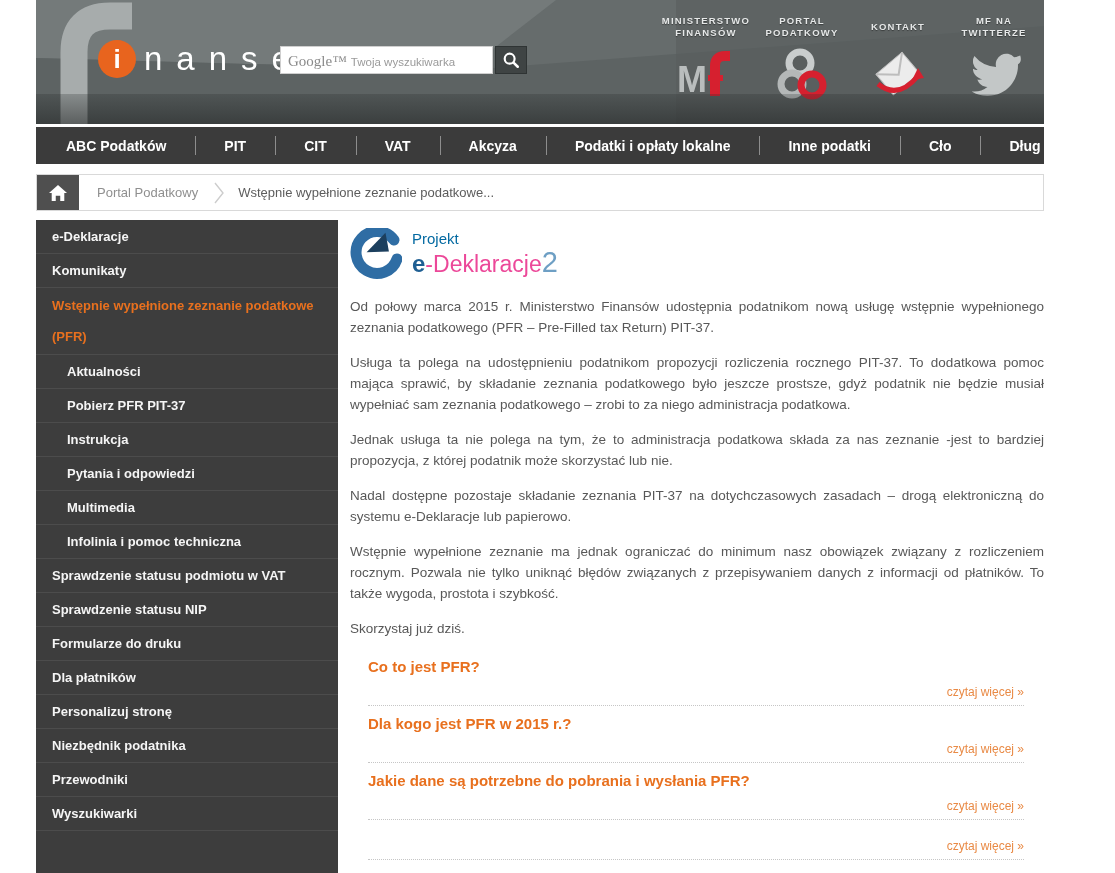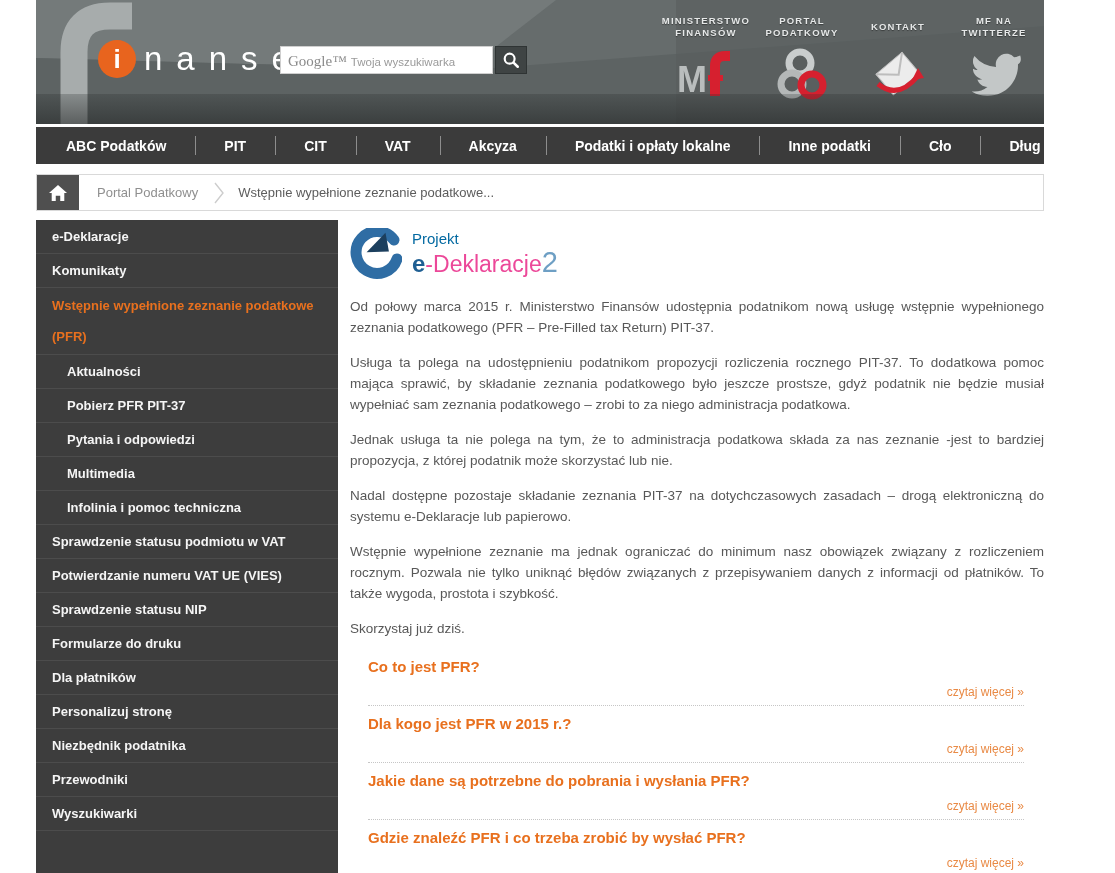--- a/index.html
+++ b/index.html
@@ -243,40 +243,40 @@
         </li>
 
         <li class="sub">
           <span>Aktualności</span>
         </li>
 
         <li class="sub">
           <span>Pobierz PFR PIT-37</span>
         </li>
 
+        <li class="sub">
+          <span>Instrukcja</span>
+        </li>
 
         <li class="sub">
           <span>Pytania i odpowiedzi</span>
         </li>
 
         <li class="sub">
           <span>Multimedia</span>
         </li>
 
         <li class="sub">
           <span>Infolinia i pomoc techniczna</span>
         </li>
 
         <li>
           <span>Sprawdzenie statusu podmiotu w VAT</span>
         </li>
 
-        <li>
-          <span>Potwierdzanie numeru VAT UE (VIES)</span>
-        </li>
 
         <li>
           <span>Sprawdzenie statusu NIP</span>
         </li>
 
         <li>
           <span>Formularze do druku</span>
         </li>
 
         <li>
@@ -347,21 +347,20 @@
           </div>
 
           <div class="qa">
             <div class="q-title">Jakie dane są potrzebne do pobrania i wysłania PFR?</div>
             <div class="q-more-row">
               <span class="q-more">czytaj więcej »</span>
             </div>
           </div>
 
           <div class="qa">
-            <div class="q-title">Gdzie znaleźć PFR i co trzeba zrobić by wysłać PFR?</div>
             <div class="q-more-row">
               <span class="q-more">czytaj więcej »</span>
             </div>
           </div>
 
         </div>
 
     </div>
   </div>
 </div>

